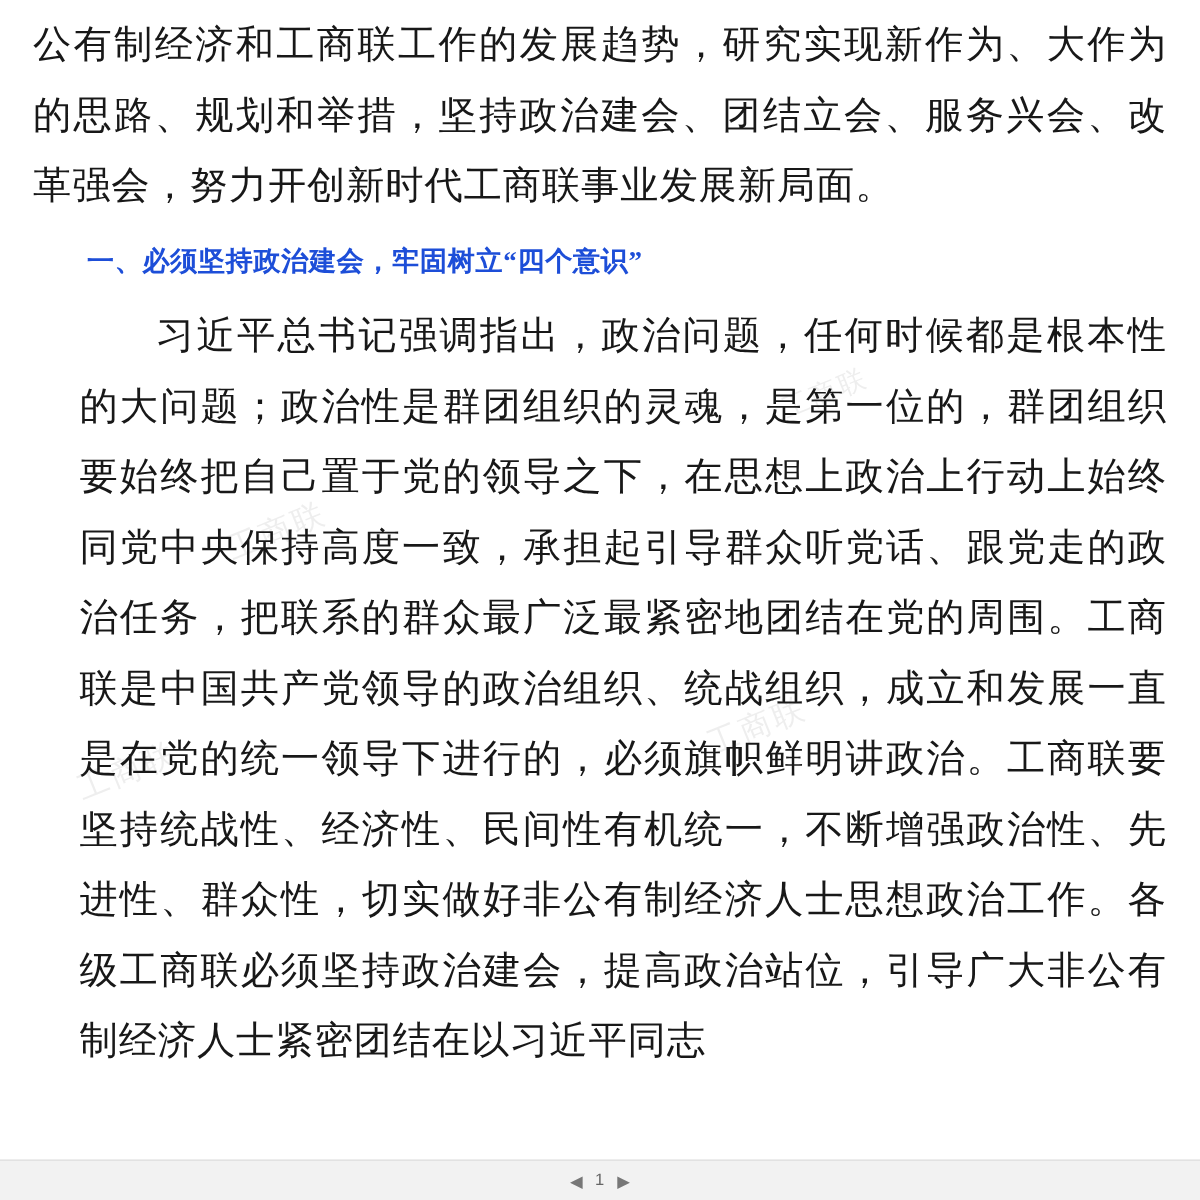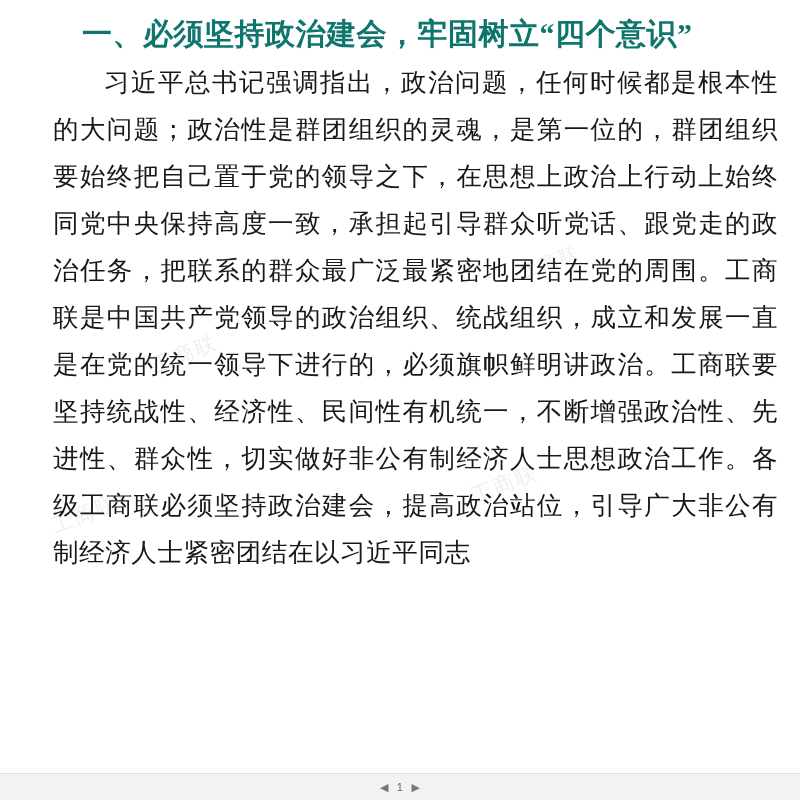--- a/index.html
+++ b/index.html
@@ -39,27 +39,27 @@
     margin: 0;
     color: #181818;
   }
 
   .para.indent {
     text-indent: 2em;
     margin-left: 31px;
   }
 
   .heading {
-    font-size: 30px;
+    font-size: 18px;
     line-height: 47px;
     font-weight: bold;
     text-indent: 2em;
     margin: 4px 0 2px 0;
     letter-spacing: 0.5px;
-    color: #0f766e;
+    color: #1d4ed8;
   }
 
   
   .watermark-layer {
     position: absolute;
     inset: 0;
     z-index: 1;
     pointer-events: none;
     overflow: hidden;
   }
@@ -121,20 +121,21 @@
 
   <div class="watermark-layer">
     <div class="wm wm-1">工商联</div>
     <div class="wm wm-2">工商联</div>
     <div class="wm wm-3">工商联</div>
     <div class="wm wm-4">工商联</div>
   </div>
 
   <div class="doc-body">
 
+    <p class="para">公有制经济和工商联工作的发展趋势，研究实现新作为、大作为的思路、规划和举措，坚持政治建会、团结立会、服务兴会、改革强会，努力开创新时代工商联事业发展新局面。</p>
 
     <h2 class="heading">一、必须坚持政治建会，牢固树立“四个意识”</h2>
 
     <p class="para indent">习近平总书记强调指出，政治问题，任何时候都是根本性的大问题；政治性是群团组织的灵魂，是第一位的，群团组织要始终把自己置于党的领导之下，在思想上政治上行动上始终同党中央保持高度一致，承担起引导群众听党话、跟党走的政治任务，把联系的群众最广泛最紧密地团结在党的周围。工商联是中国共产党领导的政治组织、统战组织，成立和发展一直是在党的统一领导下进行的，必须旗帜鲜明讲政治。工商联要坚持统战性、经济性、民间性有机统一，不断增强政治性、先进性、群众性，切实做好非公有制经济人士思想政治工作。各级工商联必须坚持政治建会，提高政治站位，引导广大非公有制经济人士紧密团结在以习近平同志</p>
 
   </div>
 
   <div class="pager">
     <div class="pager-inner">
       <span class="pager-btn">◀</span>

